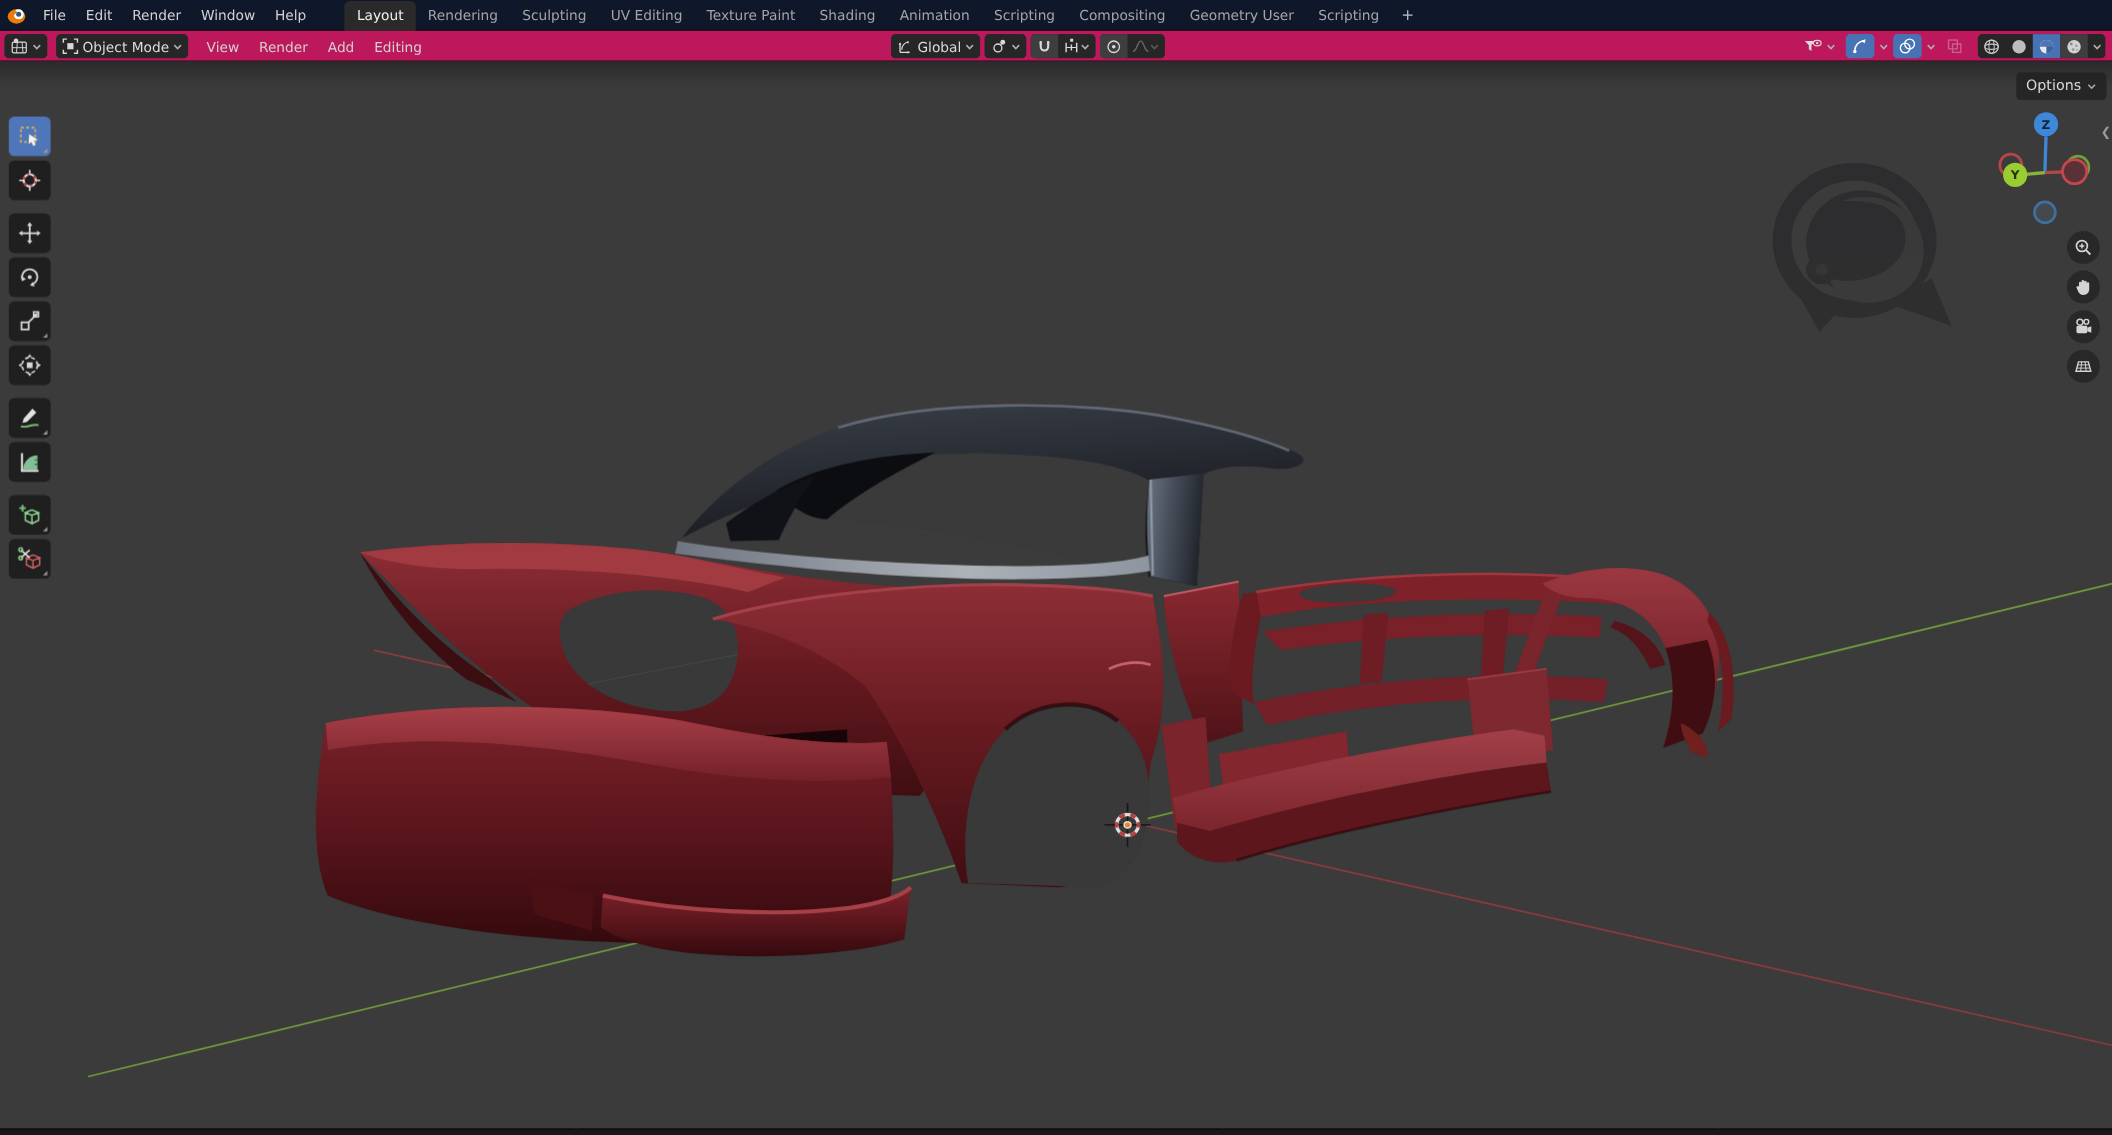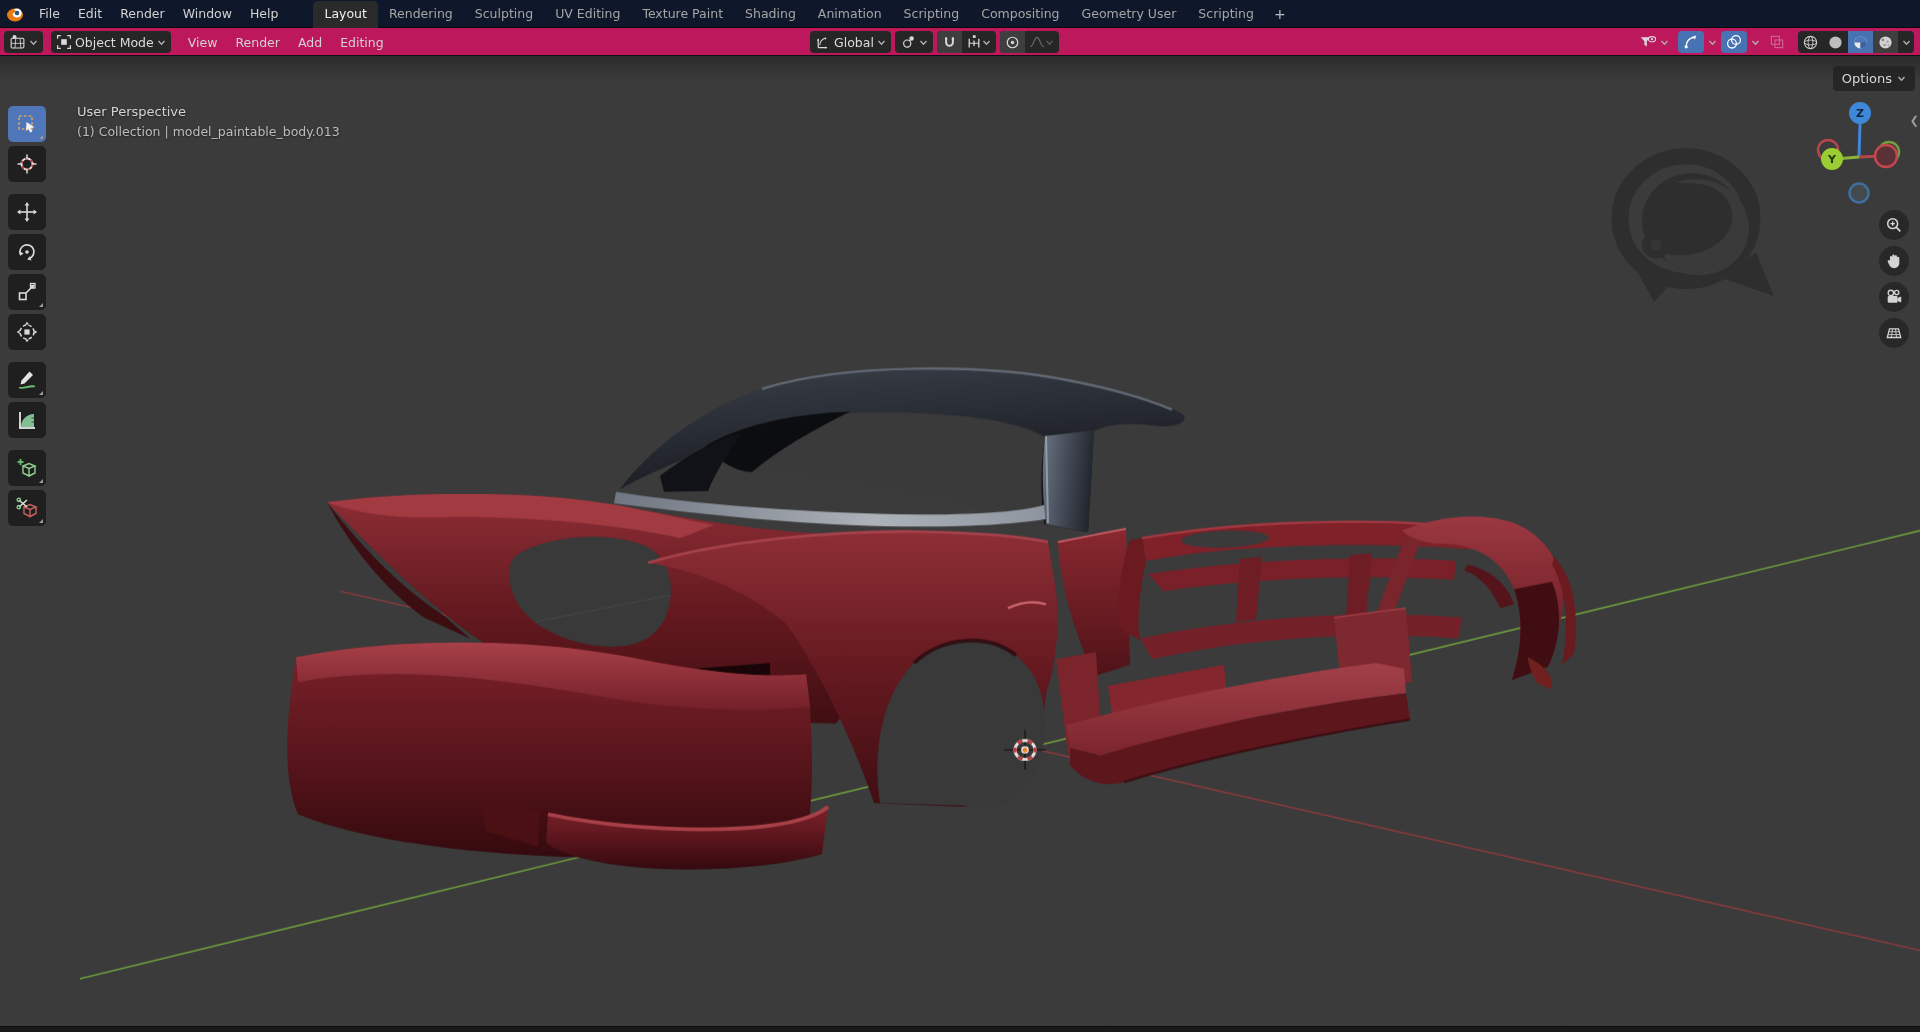--- a/index.html
+++ b/index.html
@@ -475,24 +475,20 @@
 
     <g transform="translate(1025,790)">
       <line x1="0" y1="-21" x2="0" y2="21" stroke="#161616" stroke-width="1.4"></line>
       <line x1="-21" y1="0" x2="21" y2="0" stroke="#161616" stroke-width="1.4"></line>
       <circle r="10" fill="none" stroke="#e2e2e2" stroke-width="3"></circle>
       <circle r="10" fill="none" stroke="#c03a3a" stroke-width="3" stroke-dasharray="5.2 5.2" stroke-dashoffset="2.6"></circle>
       <circle r="3.2" fill="#e8842c" stroke="#f4f4f4" stroke-width="1.2"></circle>
     </g>
   </svg>
 
-  <div id="vp-text">
-    <div class="l1">User Perspective</div>
-    <div class="l2">(1) Collection | model_paintable_body.013</div>
-  </div>
 
   <div id="options-btn">
     <span>Options</span>
     <span class="chev">
         <svg width="9" height="9" viewBox="0 0 9 9">
           <path d="M1.5,3 L4.5,6.2 L7.5,3" fill="none" stroke="#aeaeae" stroke-width="1.4"></path>
         </svg>
       </span>
   </div>
 

